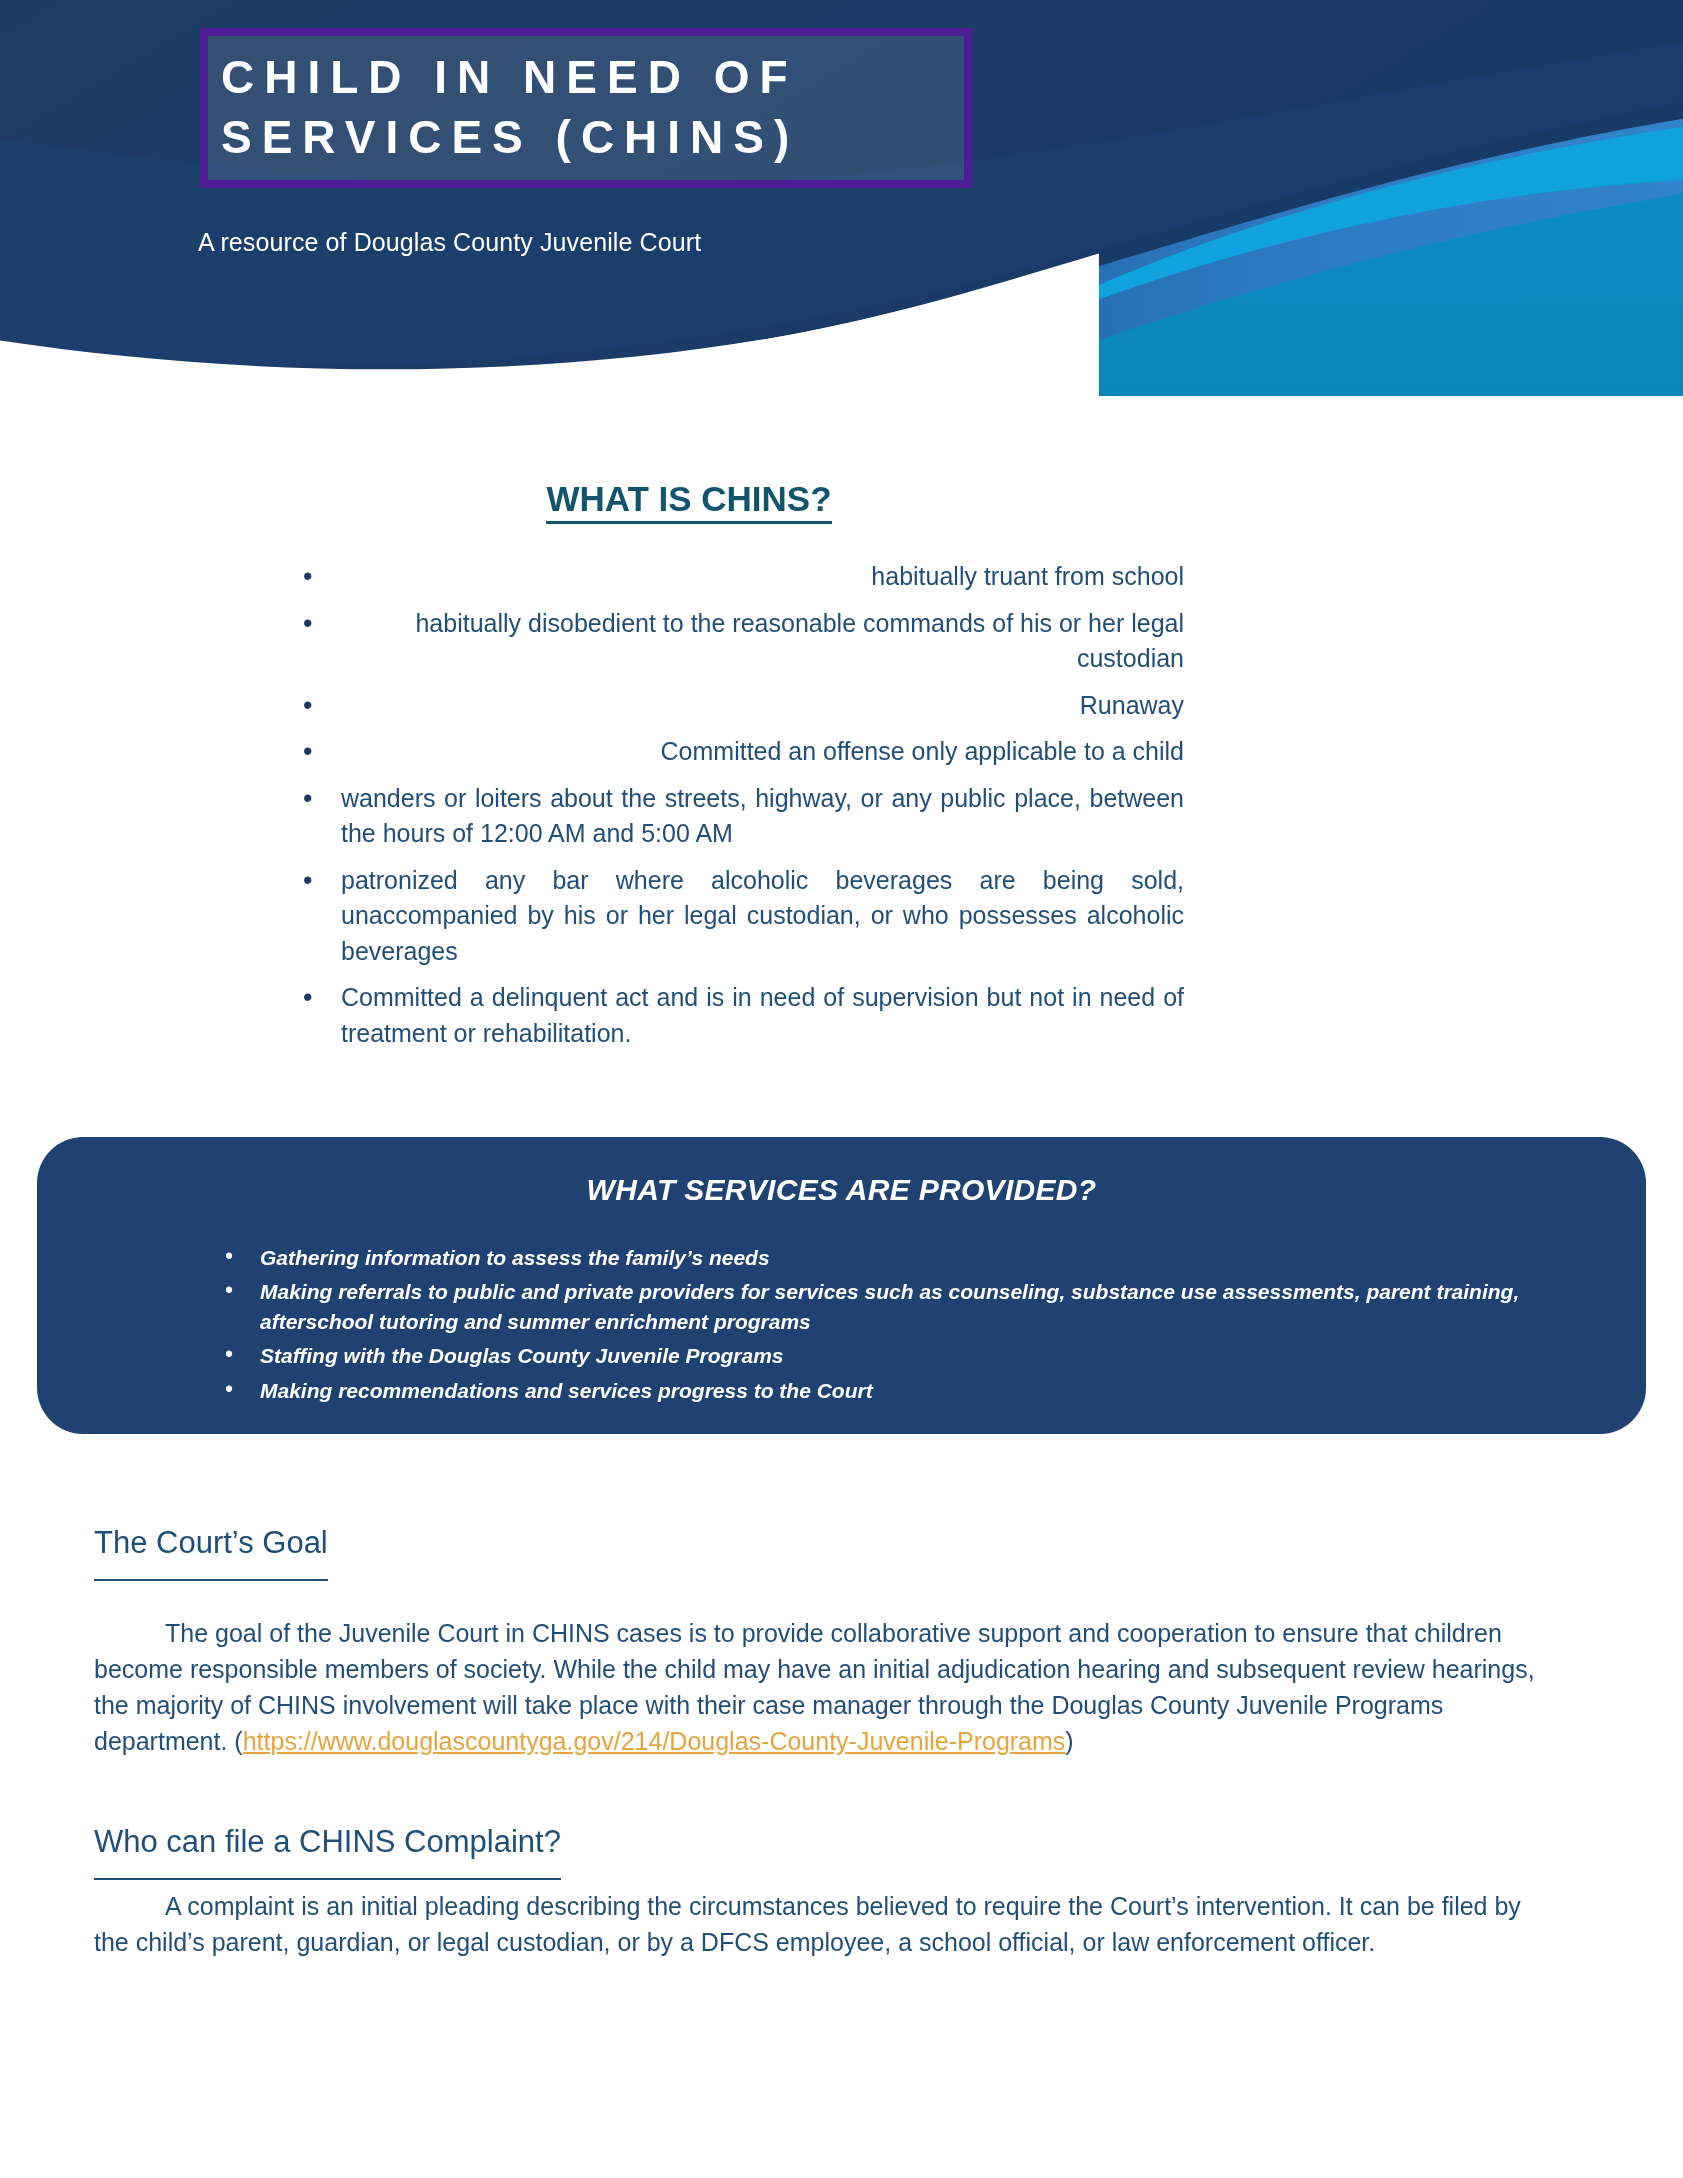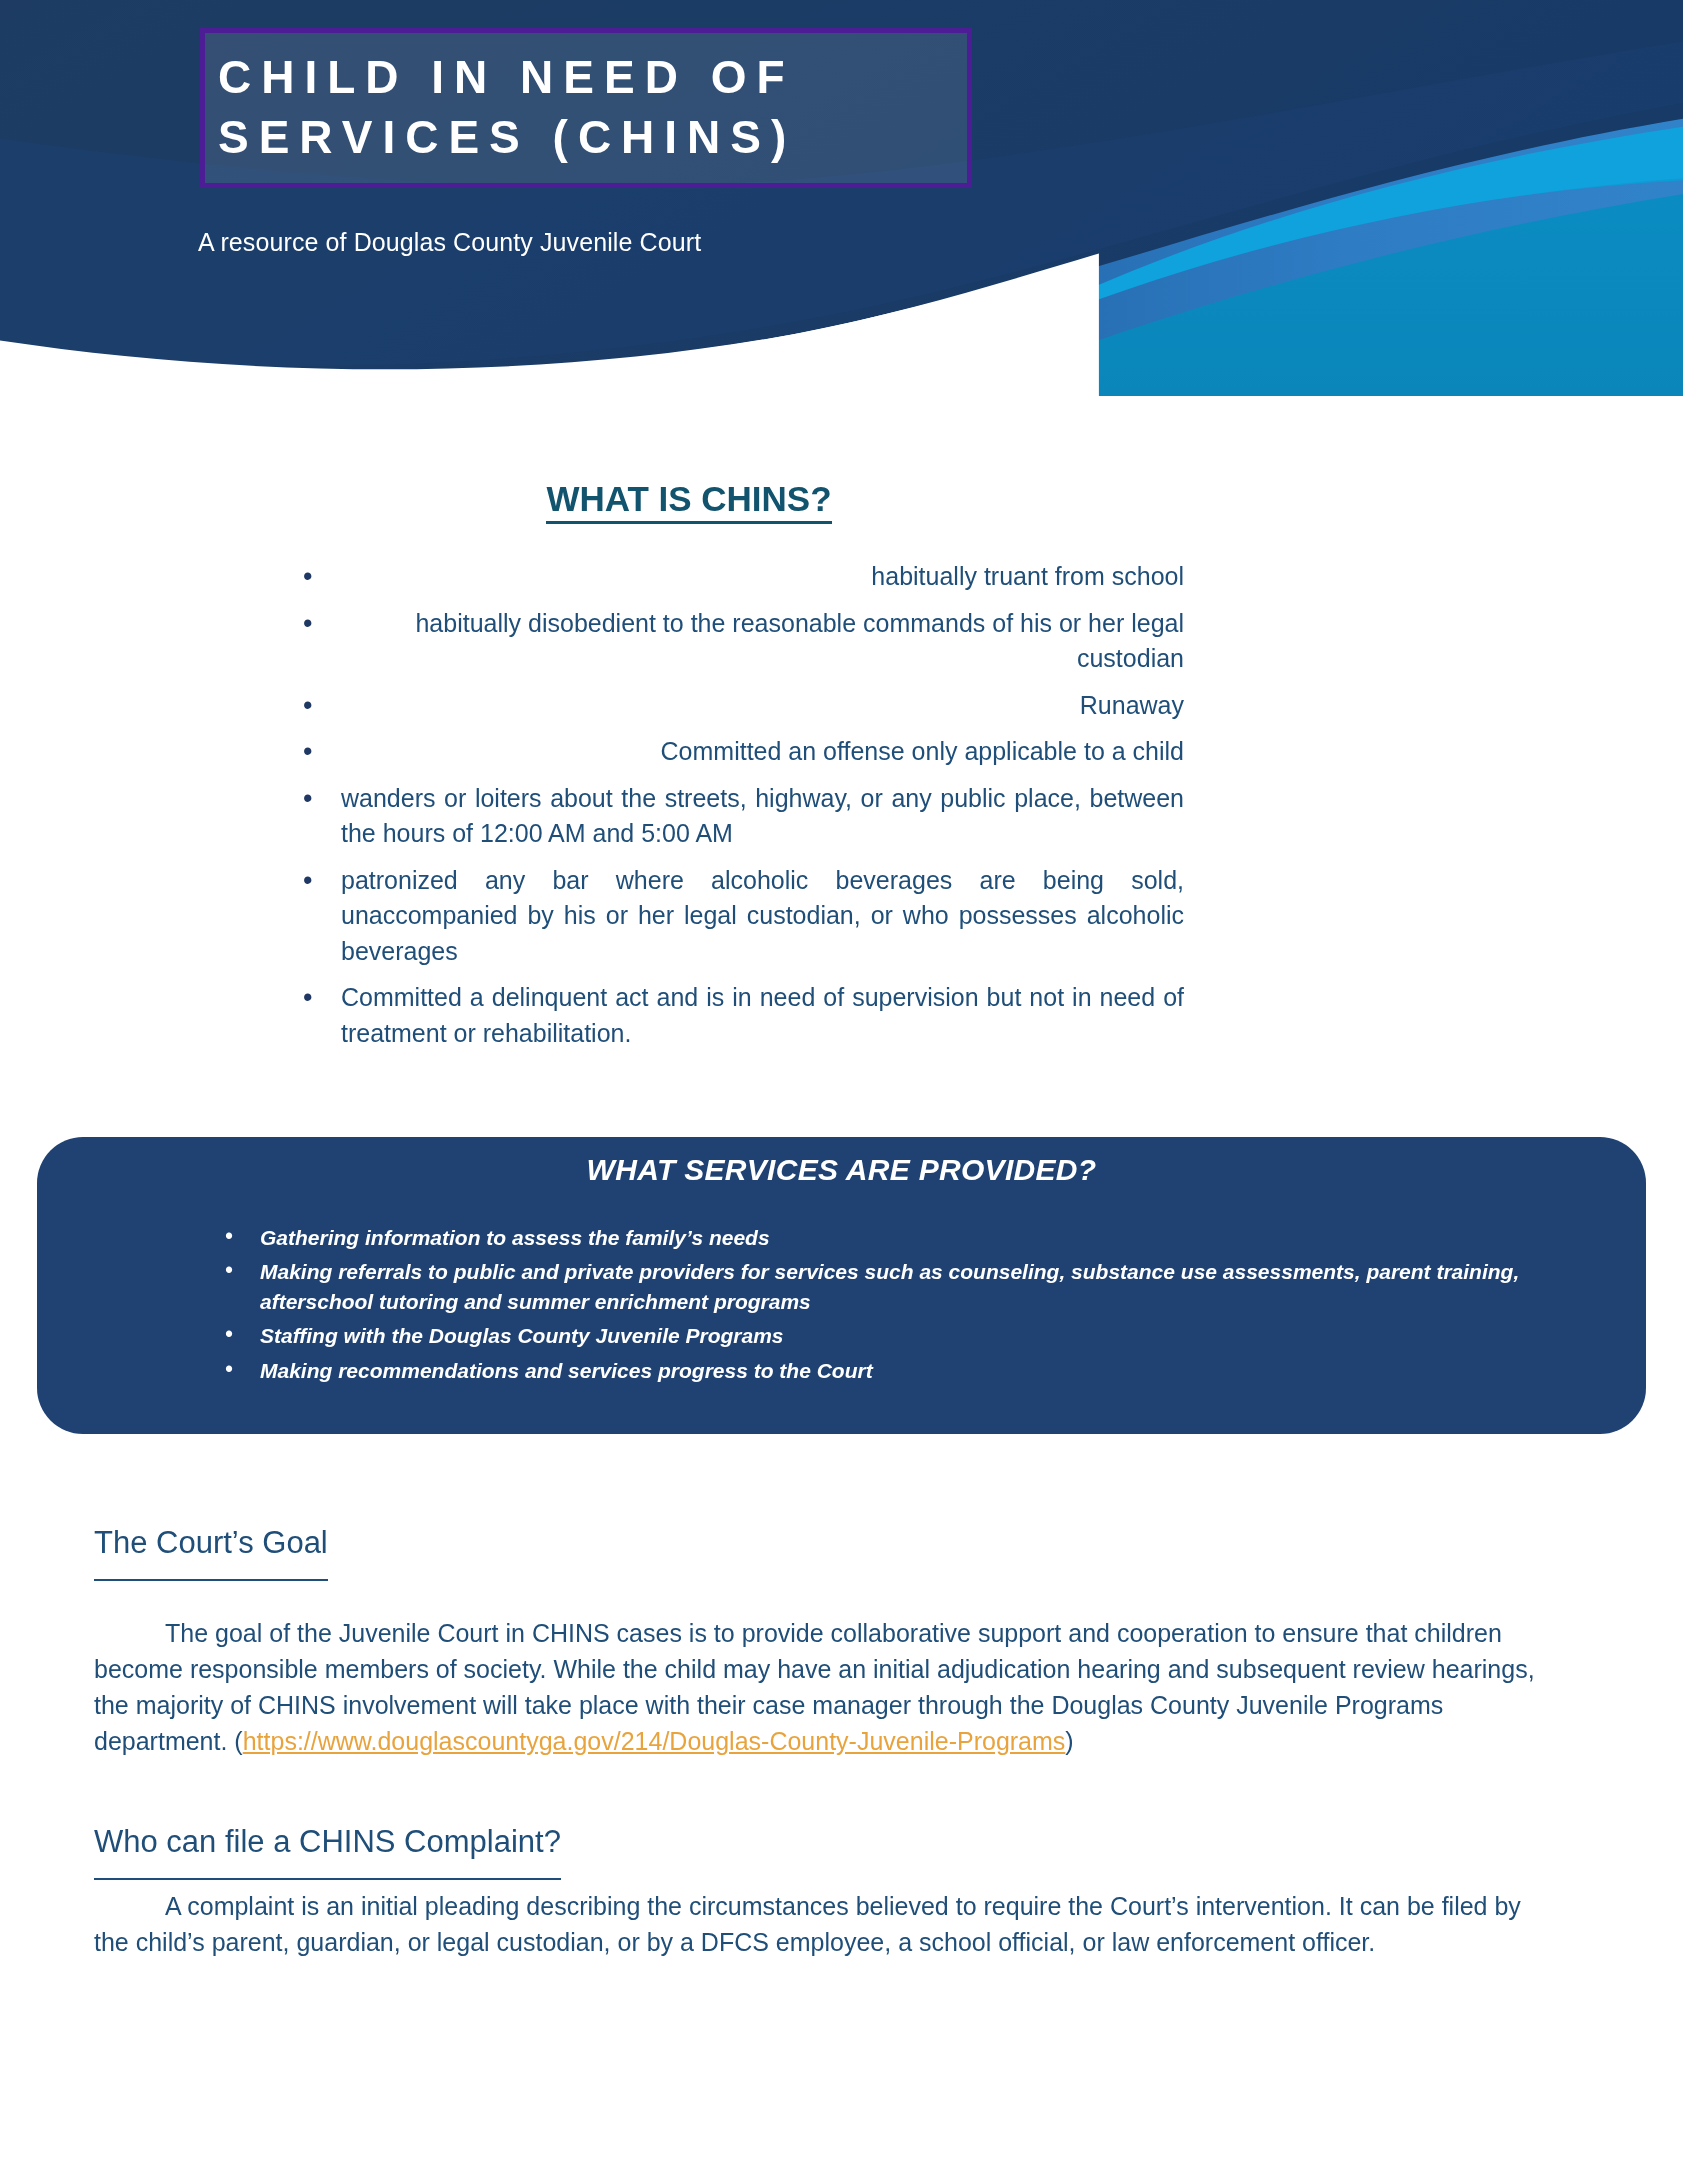--- a/index.html
+++ b/index.html
@@ -25,21 +25,21 @@
     overflow: hidden;
   }
   .header-svg { display: block; width: 1683px; height: 396px; }
 
   .title-frame {
     position: absolute;
     left: 200px;
     top: 28px;
     width: 772px;
     height: 160px;
-    border: 5px solid #4c1d95;
+    border: 8px solid #4c1d95;
     box-sizing: border-box;
     background: rgba(255,255,255,0.10);
     display: flex;
     flex-direction: column;
     justify-content: center;
     padding-left: 13px;
     box-sizing: border-box;
   }
   .title-line {
     color: #ffffff;
@@ -122,21 +122,21 @@
     height: 297px;
     background: #1F4273;
     border-radius: 46px;
   }
   .services-title {
     text-align: center;
     color: #ffffff;
     font-size: 30px;
     font-weight: 700;
     font-style: italic;
-    padding-top: 16px;
+    padding-top: 36px;
     letter-spacing: 0.3px;
   }
   ul.services-list {
     margin: 36px 0 0 0;
     padding: 0 89px 0 188px;
     list-style: none;
   }
   ul.services-list li {
     position: relative;
     color: #ffffff;

